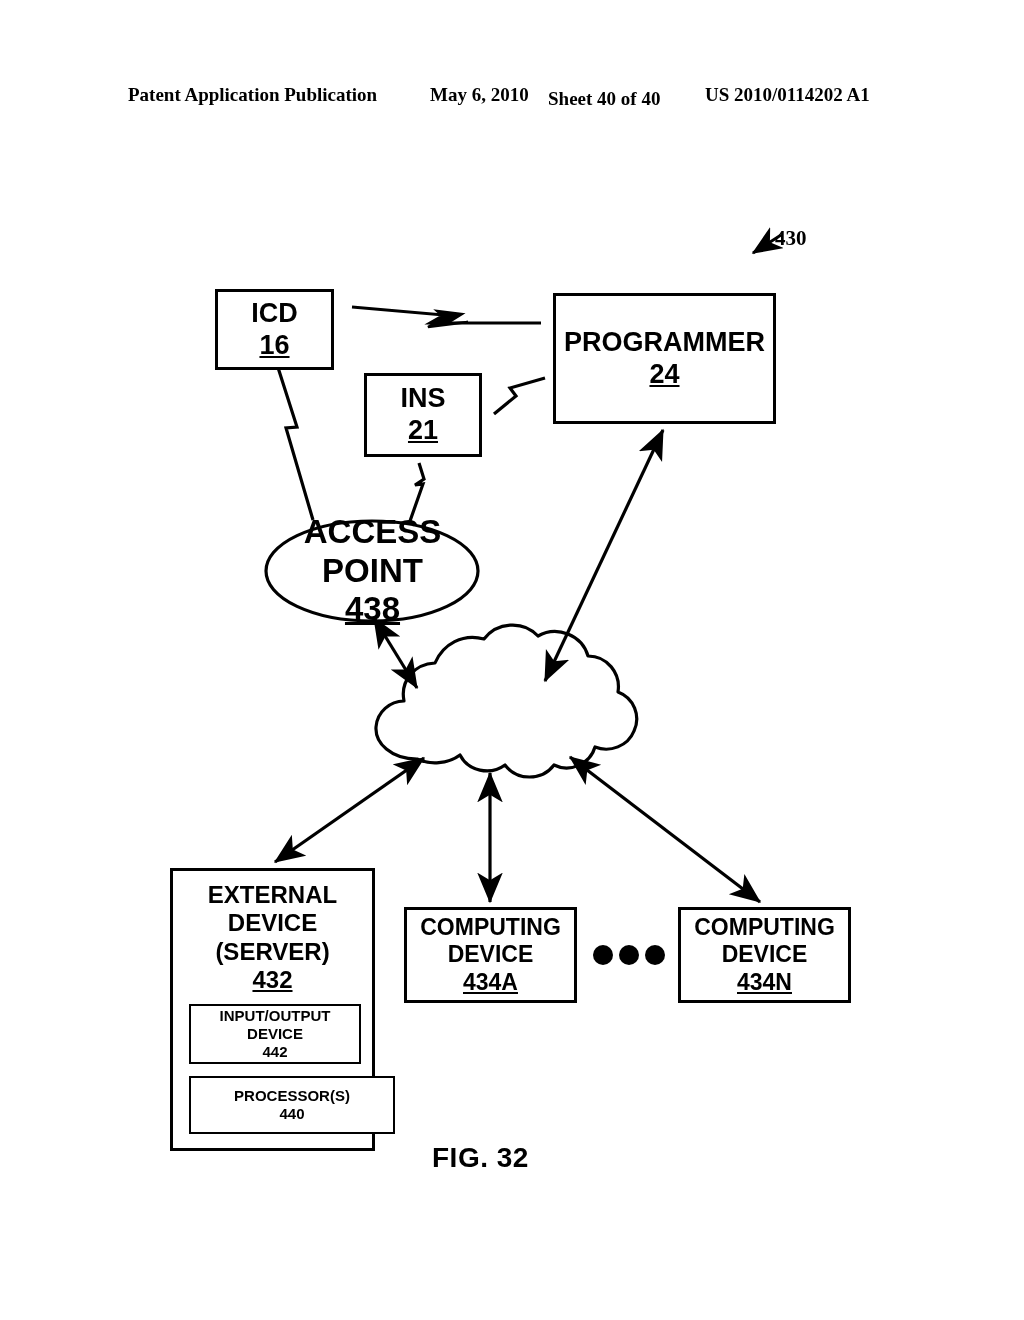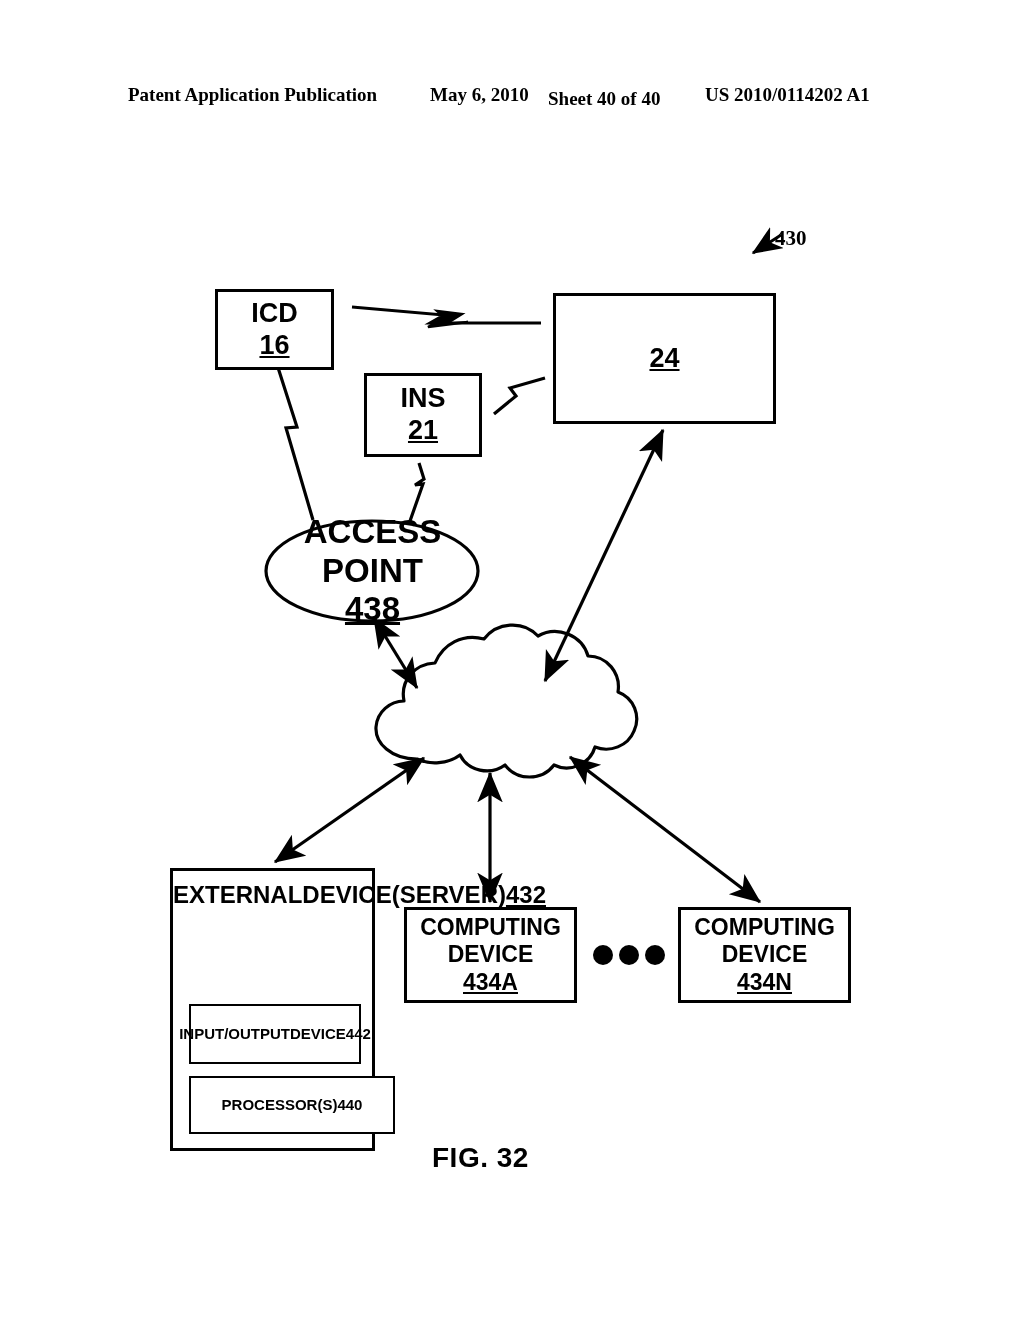--- a/index.html
+++ b/index.html
@@ -116,31 +116,31 @@
     border: none;
   }
   #node-external-device {
     left: 170px; top: 852px; width: 205px; height: 283px;
     font-size: 24px;
     justify-content: flex-start;
     padding-top: 10px;
   }
   #node-external-device .ed-title {
     display: flex;
-    flex-direction: row;
+    flex-direction: column;
     align-items: center;
     width: 100%;
   }
   .subnode {
     position: absolute;
     box-sizing: border-box;
     border: 2px solid #000;
     background: #fff;
     display: flex;
-    flex-direction: row;
+    flex-direction: column;
     align-items: center;
     justify-content: center;
     text-align: center;
     font-weight: bold;
     font-size: 15px;
     line-height: 1.22;
   }
   #subnode-io {
     left: 16px; top: 133px; width: 172px; height: 60px;
   }
@@ -266,20 +266,21 @@
     <span class="line">ICD</span>
     <span class="line num-ul">16</span>
   </div>
 
   <div class="node node-box" id="node-ins">
     <span class="line">INS</span>
     <span class="line num-ul">21</span>
   </div>
 
   <div class="node node-box" id="node-programmer">
+    <span class="line">PROGRAMMER</span>
     <span class="line num-ul">24</span>
   </div>
 
   <div class="node" id="node-access-point">
     <span class="line">ACCESS</span>
     <span class="line">POINT</span>
     <span class="line num-ul">438</span>
   </div>
 
 

